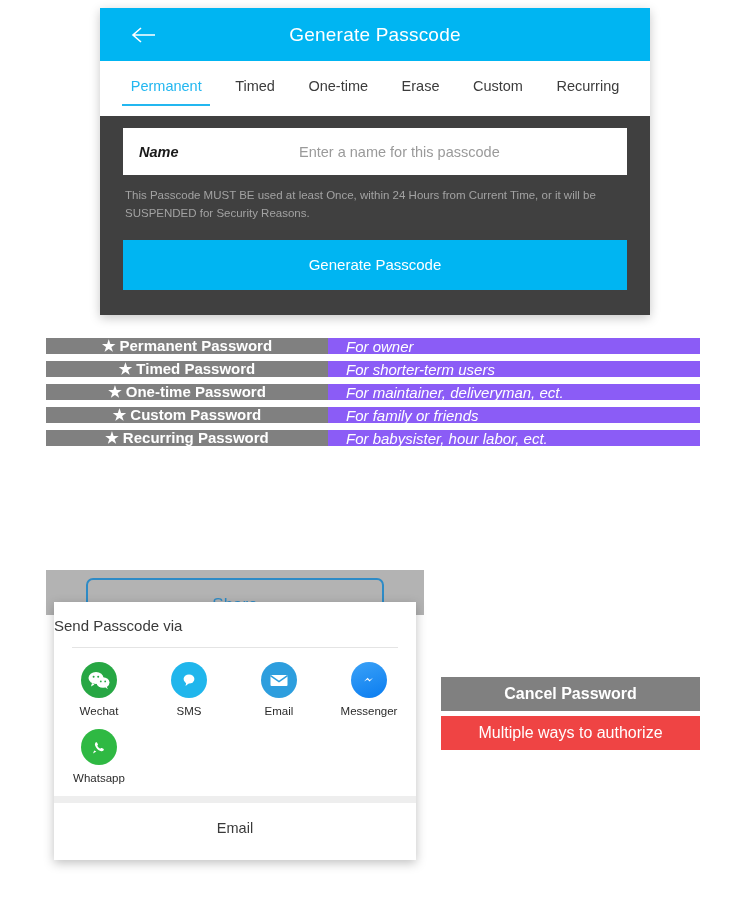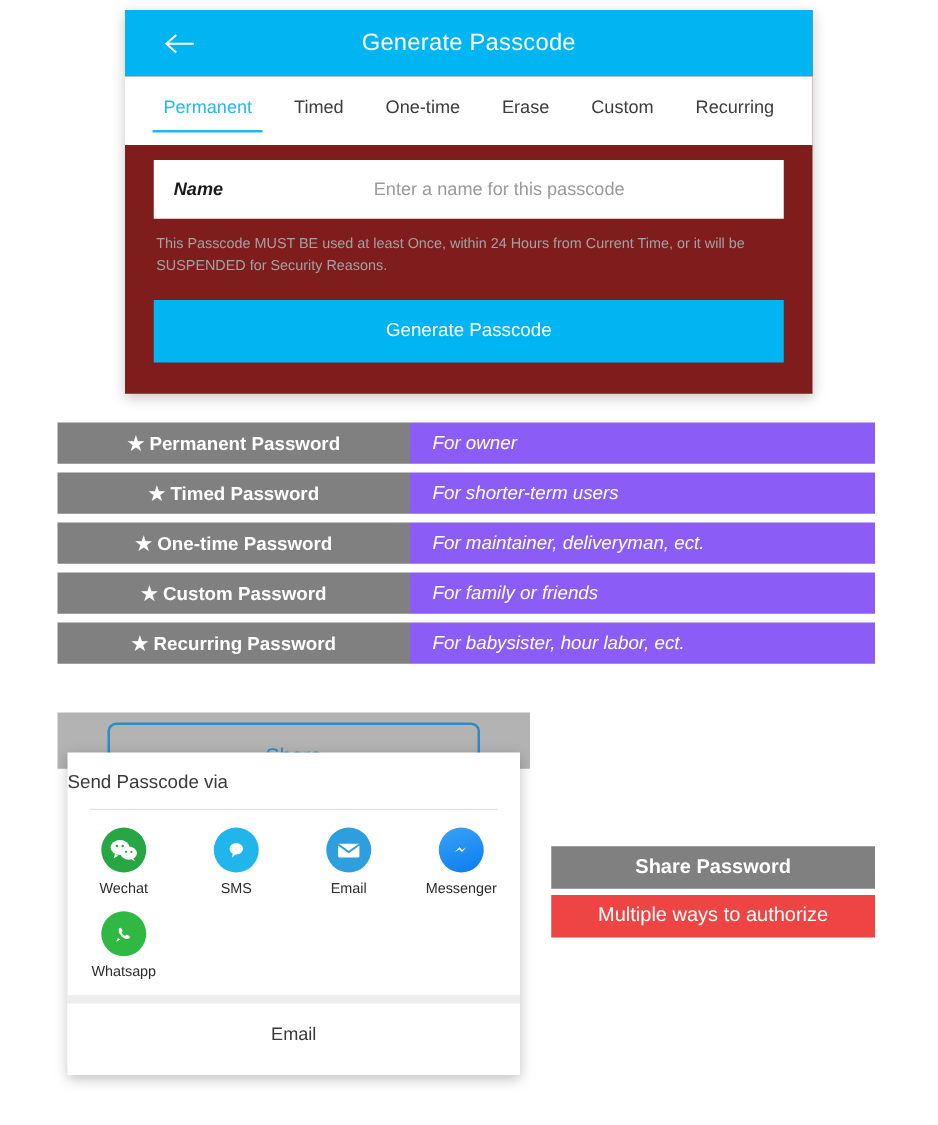--- a/index.html
+++ b/index.html
@@ -8,21 +8,21 @@
     background: #ffffff;
     font-family: "Liberation Sans", sans-serif;
     overflow: hidden;
   }
   .page { position: relative; width: 750px; height: 900px; }
 
   
   .phone-card {
     position: absolute; left: 100px; top: 8px;
     width: 550px; height: 307px;
-    background: #7f1d1d;
+    background: #404040;
     box-shadow: 0 3px 10px rgba(0,0,0,0.22);
   }
   .app-header {
     height: 53px; background: #00b5f2;
     display: flex; align-items: center; position: relative;
   }
   .back-arrow {
     position: absolute; left: 30px; top: 50%;
     transform: translateY(-50%);
     width: 26px; height: 26px;
@@ -64,21 +64,21 @@
   .generate-btn {
     margin-top: 17px; height: 50px;
     background: #00b5f2; color: #ffffff;
     display: flex; align-items: center; justify-content: center;
     font-size: 15px; border: none; width: 100%;
     font-family: "Liberation Sans", sans-serif;
   }
 
   
   .rows { position: absolute; left: 46px; top: 338px; width: 654px; }
-  .cmp-row { display: flex; height: 33px; margin-bottom: 7px; }
+  .cmp-row { display: flex; height: 16px; margin-bottom: 7px; }
   .cmp-left {
     width: 282px; background: #808080; color: #ffffff;
     display: flex; align-items: center; justify-content: center;
     font-size: 15px; font-weight: bold;
   }
   .cmp-right {
     flex: 1; background: #8b5cf6; color: #ffffff;
     display: flex; align-items: center;
     padding-left: 18px; font-size: 15px; font-style: italic;
   }
@@ -268,17 +268,17 @@
         </div>
 
       </div>
 
       <div class="sheet-gap"></div>
       <button class="cancel-btn">Email</button>
     </div>
   </div>
 
   <div class="captions">
-    <div class="cap-gray">Share Password</div>
+    <div class="cap-gray">Cancel Password</div>
     <div class="cap-blue">Multiple ways to authorize</div>
   </div>
 
 </div>
 
 </body></html>

